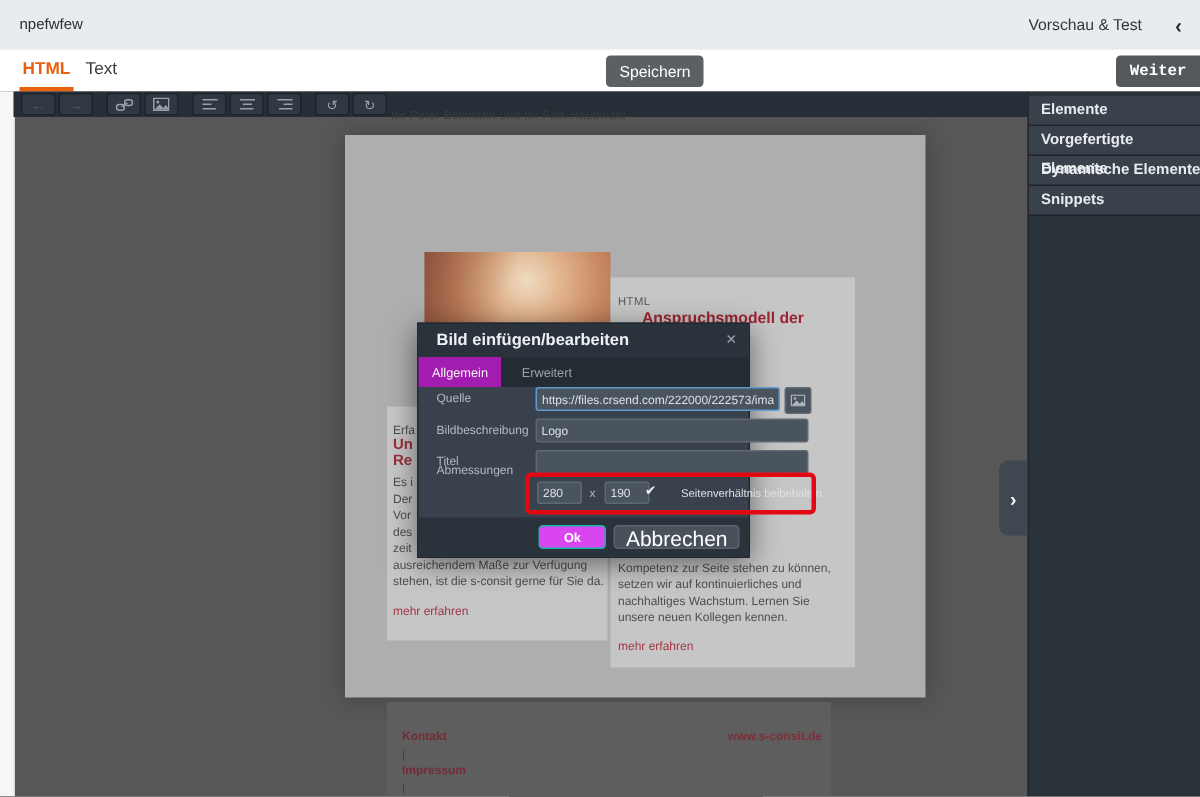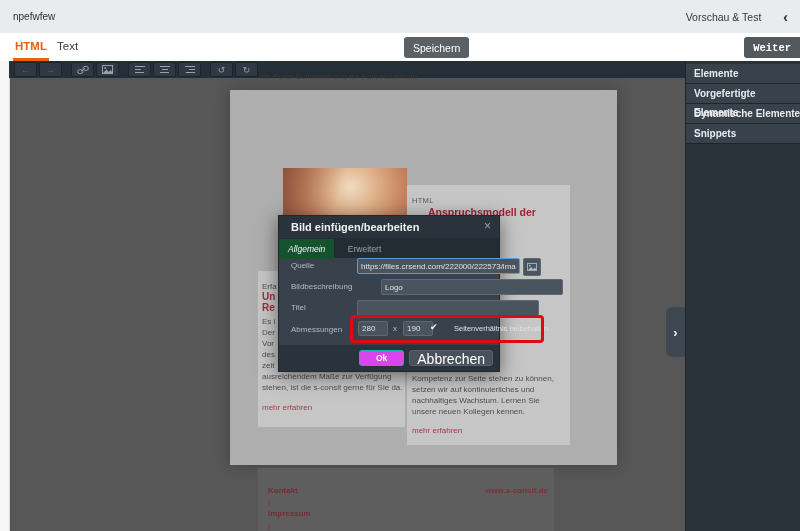--- a/index.html
+++ b/index.html
@@ -76,28 +76,28 @@
   .sideitems{margin-top:3px;}
 
   
   .dialog{left:278px;top:215px;width:222px;height:157px;background:#39424c;z-index:10;
           box-shadow:0 4px 18px rgba(0,0,0,.5);border:1px solid #20272e;box-sizing:border-box;}
   .dhead{position:absolute;left:0;top:0;right:0;height:22px;background:#2a323c;}
   .dtitle{position:absolute;left:12px;top:0;line-height:22px;font-size:11px;font-weight:bold;color:#eef1f3;}
   .dclose{position:absolute;right:8px;top:3px;font-size:12px;color:#9aa3ad;cursor:pointer;}
   .dtabs{position:absolute;left:0;top:22px;right:0;height:20px;background:#232b33;}
   .dtab{display:inline-block;height:20px;line-height:20px;padding:0 9px;font-size:8.5px;color:#9aa4ad;cursor:pointer;}
-  .dtab.active{background:#14532d;color:#f2f4f6;font-style:italic;}
+  .dtab.active{background:#a21caf;color:#f2f4f6;}
   .dlabel{position:absolute;left:12px;font-size:8px;color:#b3bac1;}
   .dinput{position:absolute;background:#4a545e;border:1px solid #5e6973;color:#dde1e5;
           font-size:8px;font-family:inherit;padding:0 3px;box-sizing:border-box;border-radius:2px;}
   .in-src{left:78px;top:42px;width:163px;height:16px;border-color:#5e9ad0;}
   .browse{position:absolute;left:244px;top:42px;width:16px;height:16px;background:#4a545e;
           border:1px solid #5e6973;border-radius:2px;display:flex;align-items:center;justify-content:center;cursor:pointer;}
-  .in-desc{left:78px;top:63px;width:182px;height:16px;margin-left:24px;}
+  .in-desc{left:78px;top:63px;width:182px;height:16px;}
   .in-title{left:78px;top:84px;width:182px;height:16px;}
   .in-w{left:79px;top:105px;width:30px;height:15px;}
   .in-h{left:124px;top:105px;width:30px;height:15px;}
   .dtimes{position:absolute;left:114px;top:108px;font-size:8px;color:#b3bac1;}
   .dcheck{position:absolute;left:151px;top:106px;font-size:9px;color:#f2f4f6;cursor:pointer;}
   .dratio{position:absolute;left:163px;top:108px;font-size:7.5px;color:#dde1e5;white-space:nowrap;cursor:pointer;padding-left:12px;}
   .dfoot{position:absolute;left:0;right:0;bottom:0;height:26px;background:#2a323c;
          display:flex;align-items:center;justify-content:flex-end;gap:5px;padding-right:6px;}
   .okbtn{height:16px;padding:0 16px;background:#d946ef;font-size:8.5px;font-weight:bold;border:1px solid #14b8a6;}
   .cancelbtn{height:16px;padding:0 7px;background:#49525b;font-size:14px;border:1px solid #5a636d;}
@@ -239,21 +239,21 @@
           <path d="M1 8 L4.5 4.5 L6.8 7 L8.6 5 L10 6.8 L10 8 Z" fill="#aeb7c0"></path>
         </svg>
     </span>
 
     <span class="dlabel" style="top:66px">Bildbeschreibung</span>
     <input class="dinput in-desc" value="Logo" style="">
 
     <span class="dlabel" style="top:87px">Titel</span>
     <input class="dinput in-title" value="" style="">
 
-    <span class="dlabel" style="top:109px">Abmessungen</span>
+    <span class="dlabel" style="top:93px">Abmessungen</span>
     <input class="dinput in-w" value="280" style="">
     <span class="dtimes">x</span>
     <input class="dinput in-h" value="190" style="">
     <span class="dcheck">✔</span>
     <span class="dratio">Seitenverhältnis beibehalten</span>
 
     <div class="redbox"></div>
 
     <div class="dfoot">
       <button class="btn okbtn">Ok</button>

